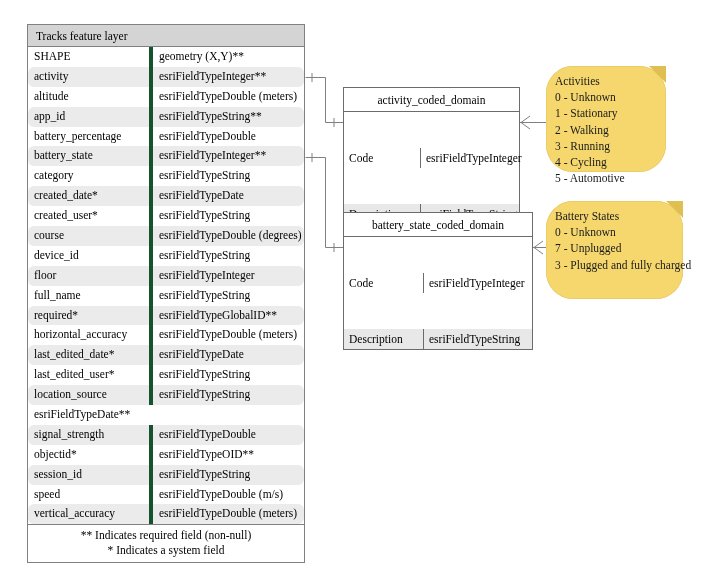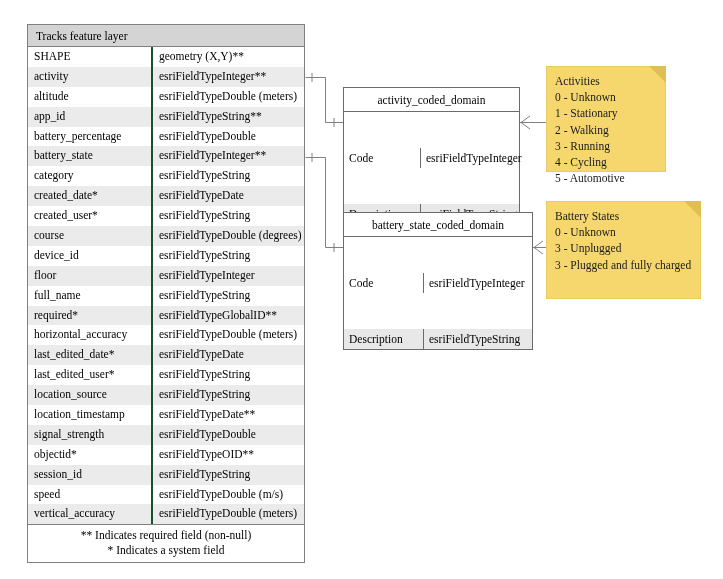--- a/index.html
+++ b/index.html
@@ -40,27 +40,28 @@
   #tracks-table .rows {
     display: block;
   }
   #tracks-table .frow {
     display: flex;
     height: 19.9px;
     box-sizing: border-box;
   }
   #tracks-table .frow.alt {
     background: #ebebeb;
+    border-radius: 6px;
   }
   #tracks-table .frow .fname {
     width: 125px;
     min-width: 125px;
     box-sizing: border-box;
     padding-left: 6px;
-    border-right: 2px solid #14532d;
+    border-right: 4px solid #14532d;
     line-height: 19.9px;
     white-space: nowrap;
     overflow: hidden;
   }
   #tracks-table .frow .ftype {
     flex: 1;
     box-sizing: border-box;
     padding-left: 6px;
     line-height: 19.9px;
     white-space: nowrap;
@@ -127,41 +128,42 @@
 
   
   .sticky-note {
     position: absolute;
     background: #f5d76e;
     box-sizing: border-box;
     padding: 7px 9px 12px 9px;
     line-height: 16.2px;
     color: #1a1a1a;
     box-shadow: 0 0 0 0.5px #e0c25a inset;
+    border-radius: 27px;
   }
   .sticky-note .note-line { white-space: nowrap; }
   .sticky-note .fold {
     position: absolute;
     top: 0;
     right: 0;
     width: 17px;
     height: 17px;
     background: #dfbf52;
     clip-path: polygon(0 0, 100% 100%, 100% 0);
   }
   #activities-note {
     left: 546px;
     top: 66px;
     width: 120px;
     height: 106px;
   }
   #battery-note {
     left: 546px;
     top: 201px;
-    width: 155px;
+    width: 137px;
     height: 98px;
   }
 
   
   #connectors {
     position: absolute;
     left: 0;
     top: 0;
     width: 723px;
     height: 579px;
@@ -262,21 +264,20 @@
       </div>
       <div class="frow">
         <div class="fname">last_edited_user*</div>
         <div class="ftype">esriFieldTypeString</div>
       </div>
       <div class="frow alt">
         <div class="fname">location_source</div>
         <div class="ftype">esriFieldTypeString</div>
       </div>
       <div class="frow">
-        <div class="fname">location_timestamp</div>
         <div class="ftype">esriFieldTypeDate**</div>
       </div>
       <div class="frow alt">
         <div class="fname">signal_strength</div>
         <div class="ftype">esriFieldTypeDouble</div>
       </div>
       <div class="frow">
         <div class="fname">objectid*</div>
         <div class="ftype">esriFieldTypeOID**</div>
       </div>
@@ -338,16 +339,16 @@
       <div class="note-line">4 - Cycling</div>
       <div class="note-line">5 - Automotive</div>
     </div>
 </div>
 
 <div id="battery-note" class="sticky-note">
   <div class="fold"></div>
   <div class="note-line">Battery States</div>
   <div class="note-items">
       <div class="note-line">0 - Unknown</div>
-      <div class="note-line">3 - Unplugged</div>
+      <div class="note-line">7 - Unplugged</div>
       <div class="note-line">3 - Plugged and fully charged</div>
     </div>
 </div>
 
 </body></html>

